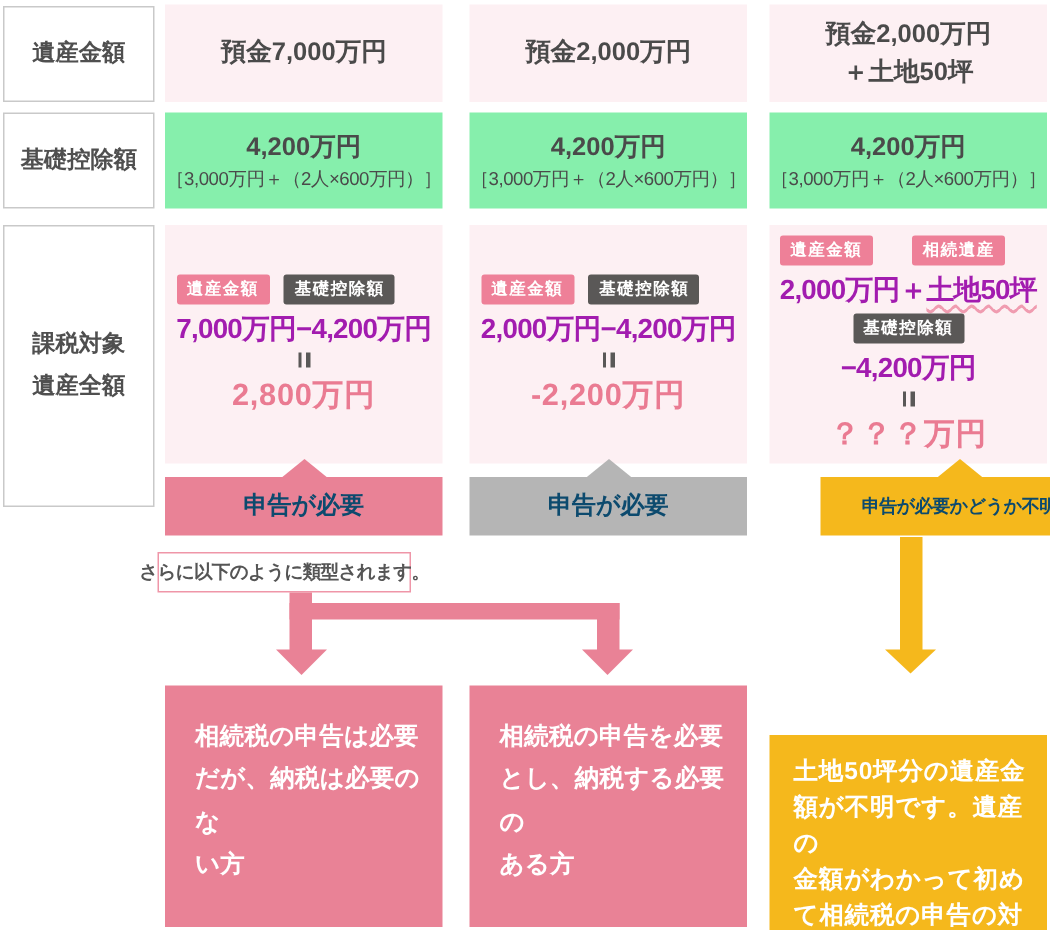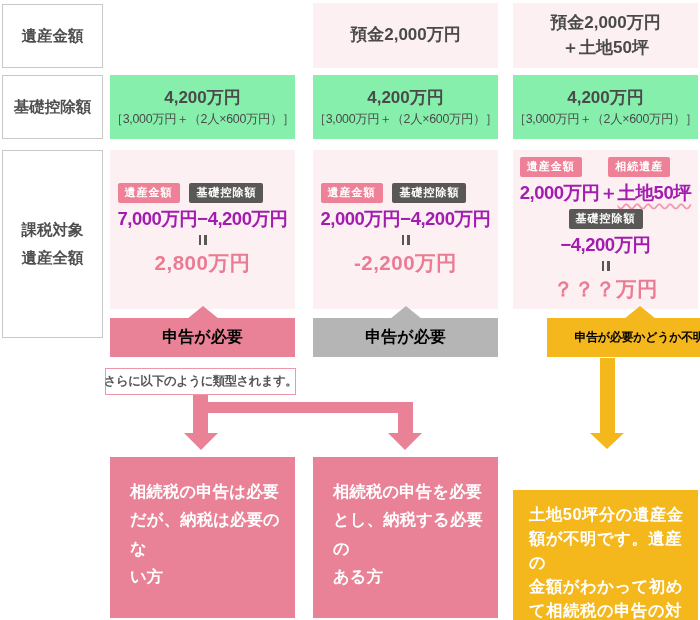--- a/index.html
+++ b/index.html
@@ -46,35 +46,35 @@
     text-decoration-color:#f09cb0; text-decoration-thickness:2px; text-underline-offset:4px;
   }
   .eq { display:flex; gap:3px; margin:4px 0; }
   .eq i { display:block; width:2.5px; height:10px; background:#5a5857; }
   .result { font-size:20.5px; font-weight:700; color:#ea7b92; letter-spacing:0.5px; white-space:nowrap; }
   .mid-badge { margin:4px 0 3px; }
   
   .bar {
     position:absolute; top:318px; height:39px; width:185px;
     display:flex; align-items:center; justify-content:center;
-    color:#000000; font-weight:600;
+    color:#0c4a6e; font-weight:600;
   }
   .bar::before {
     content:""; position:absolute; top:-12px; left:50%; transform:translateX(-50%);
     width:0; height:0; border-left:16px solid transparent; border-right:16px solid transparent;
   }
   .bar.pink { background:#e98296; font-size:16px; }
   .bar.pink::before { border-bottom:13px solid #e98296; }
   .bar.gray { background:#b5b5b5; font-size:16px; }
   .bar.gray::before { border-bottom:13px solid #b5b5b5; }
   .bar.yellow { background:#f5b81c; font-size:12px; letter-spacing:-0.3px;margin-left:34px; }
   .bar.yellow::before { border-bottom:13px solid #f5b81c; }
   
   .note {
-    position:absolute; left:105px; top:368px; width:191px; height:27px;
+    position:absolute; left:105px; top:368px; width:169px; height:27px;
     background:#fff; border:1.5px solid #ef96a8; display:flex; align-items:center;
     justify-content:center; font-size:12.4px; font-weight:600; color:#555;
     letter-spacing:-0.5px; white-space:nowrap;
   }
   
   .pinkfill { position:absolute; background:#e98296; }
   .stem-l { left:193px; top:395px; width:15px; height:42px; }
   .hbar   { left:193px; top:402px; width:220px; height:11px; }
   .stem-r { left:398px; top:402px; width:15px; height:34px; }
   .head {
@@ -106,20 +106,21 @@
 </head>
 <body>
 
 <div class="stage">
 
   <div class="lbl r1">遺産金額</div>
   <div class="lbl r2">基礎控除額</div>
   <div class="lbl r3">課税対象
 遺産全額</div>
 
+  <div class="cell c1 r1cell">預金7,000万円</div>
   <div class="cell c2 r1cell">預金2,000万円</div>
   <div class="cell c3 r1cell">預金2,000万円
 ＋土地50坪</div>
 
   <div class="cell c1 r2cell">
     <div class="amt">4,200万円</div>
     <div class="sub">［3,000万円＋（2人×600万円）］</div>
   </div>
   <div class="cell c2 r2cell">
     <div class="amt">4,200万円</div>

